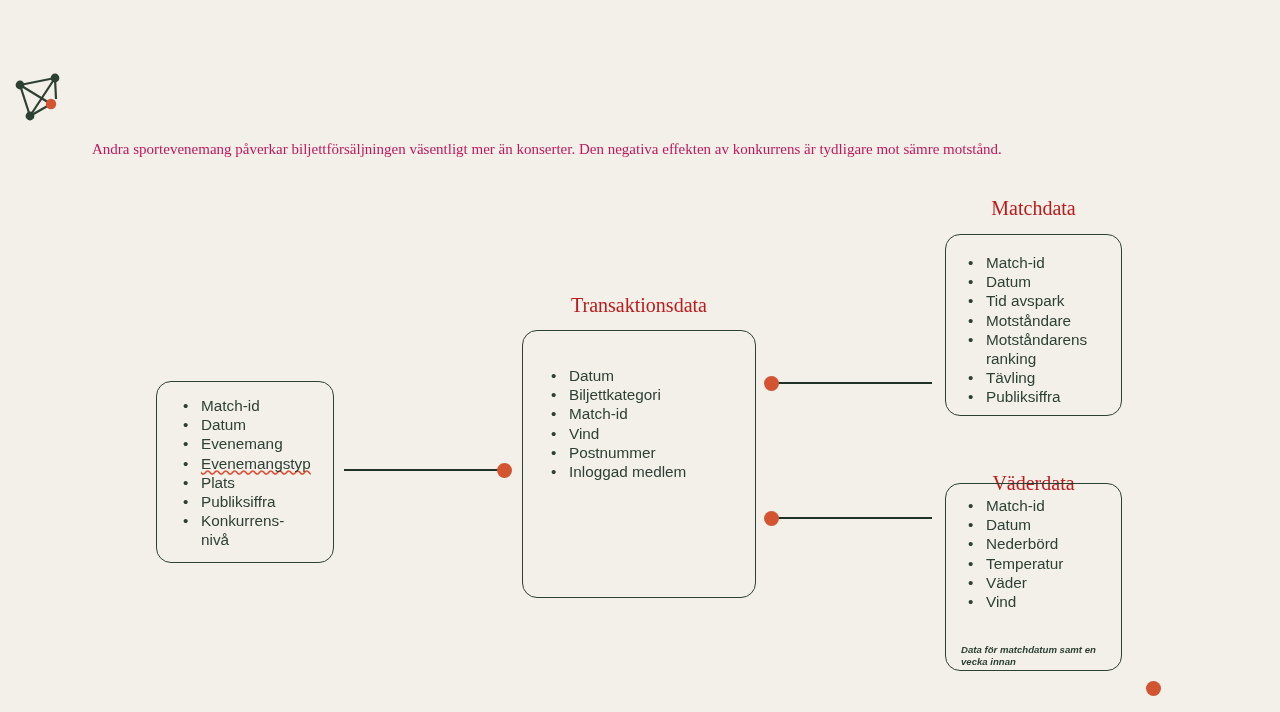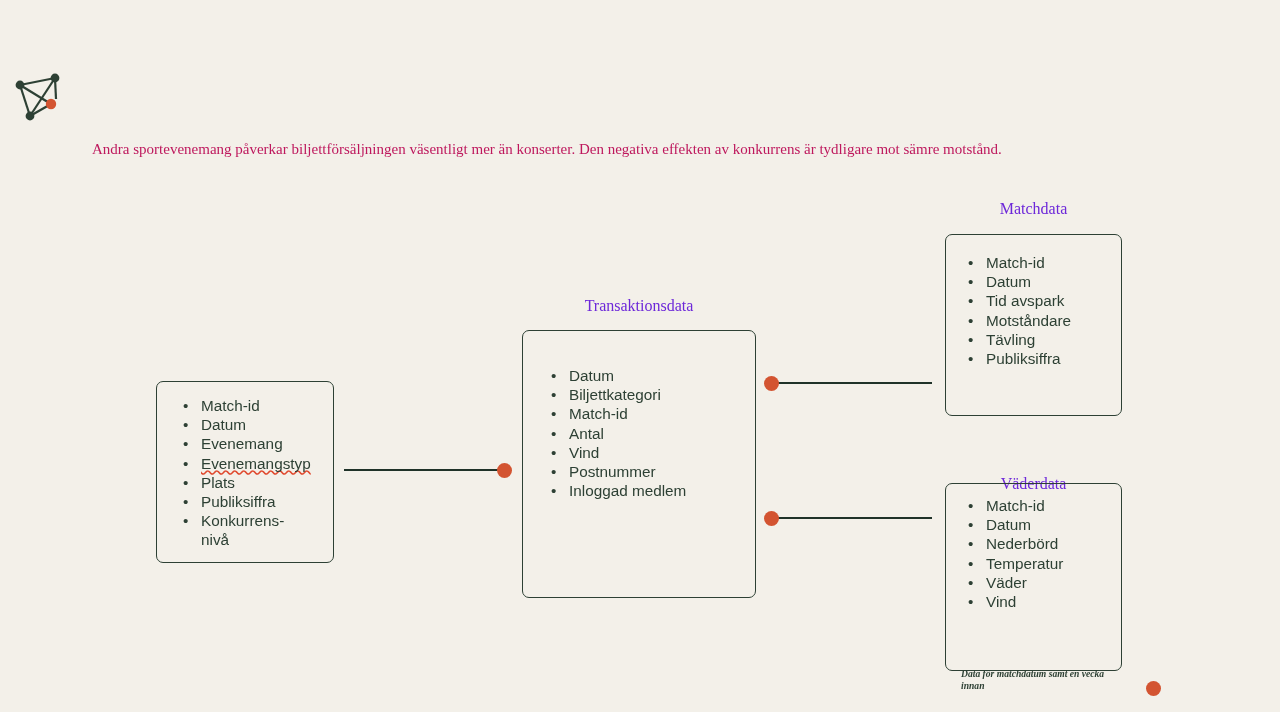--- a/index.html
+++ b/index.html
@@ -50,30 +50,30 @@
     font-family: "Liberation Serif", serif;
     font-size: 15px;
     line-height: 27.5px;
     color: #be185d;
   }
 
   
   .box-title {
     position: absolute;
     font-family: "Liberation Serif", serif;
-    font-size: 16px;
+    font-size: 20px;
     line-height: 27px;
-    color: #6d28d9;
+    color: #b91c1c;
     text-align: center;
   }
   .box {
     position: absolute;
     box-sizing: border-box;
     border: 1.6px solid #2d4034;
-    border-radius: 7px;
+    border-radius: 15px;
     background: transparent;
   }
   .field-list {
     list-style: none;
     margin: 0;
     padding: 0;
   }
   .field {
     position: relative;
     font-family: "Liberation Sans", sans-serif;
@@ -115,21 +115,21 @@
   #box-transaktionsdata   { left: 522px; top: 330px; width: 234px; height: 268px; }
   #list-transaktionsdata  { position: absolute; left: 24px; top: 35px; width: 200px; }
 
   #title-matchdata { left: 945px; top: 195px; width: 177px; }
   #box-matchdata   { left: 945px; top: 234px; width: 177px; height: 182px; }
   #list-matchdata  { position: absolute; left: 18px; top: 18px; width: 155px; }
 
   #title-vaderdata { left: 945px; top: 470px; width: 177px; }
   #box-vaderdata   { left: 945px; top: 483px; width: 177px; height: 188px; }
   #list-vaderdata  { position: absolute; left: 18px; top: 12px; width: 155px; }
-  #note-vaderdata  { left: 961px; top: 668px; width: 150px; font-family: Liberation Serif, serif; }
+  #note-vaderdata  { left: 961px; top: 644px; width: 150px; }
 
   
   .connector-line {
     position: absolute;
     height: 2.2px;
     background: #1f3228;
   }
   .connector-dot {
     position: absolute;
     width: 15px;
@@ -188,34 +188,34 @@
         <li class="field">Konkurrens-<br>nivå</li>
       </ul>
   </div>
 
   <div class="box-title" id="title-transaktionsdata">Transaktionsdata</div>
   <div class="box" id="box-transaktionsdata">
     <ul class="field-list" id="list-transaktionsdata">
         <li class="field">Datum</li>
         <li class="field">Biljettkategori</li>
         <li class="field">Match-id</li>
-        <li class="field">Antal</li>
         <li class="field">Vind</li>
         <li class="field">Postnummer</li>
         <li class="field">Inloggad medlem</li>
       </ul>
   </div>
 
   <div class="box-title" id="title-matchdata">Matchdata</div>
   <div class="box" id="box-matchdata">
     <ul class="field-list" id="list-matchdata">
         <li class="field">Match-id</li>
         <li class="field">Datum</li>
         <li class="field">Tid avspark</li>
         <li class="field">Motståndare</li>
+        <li class="field">Motståndarens<br>ranking</li>
         <li class="field">Tävling</li>
         <li class="field">Publiksiffra</li>
       </ul>
   </div>
 
   <div class="box-title" id="title-vaderdata">Väderdata</div>
   <div class="box" id="box-vaderdata">
     <ul class="field-list" id="list-vaderdata">
         <li class="field">Match-id</li>
         <li class="field">Datum</li>

